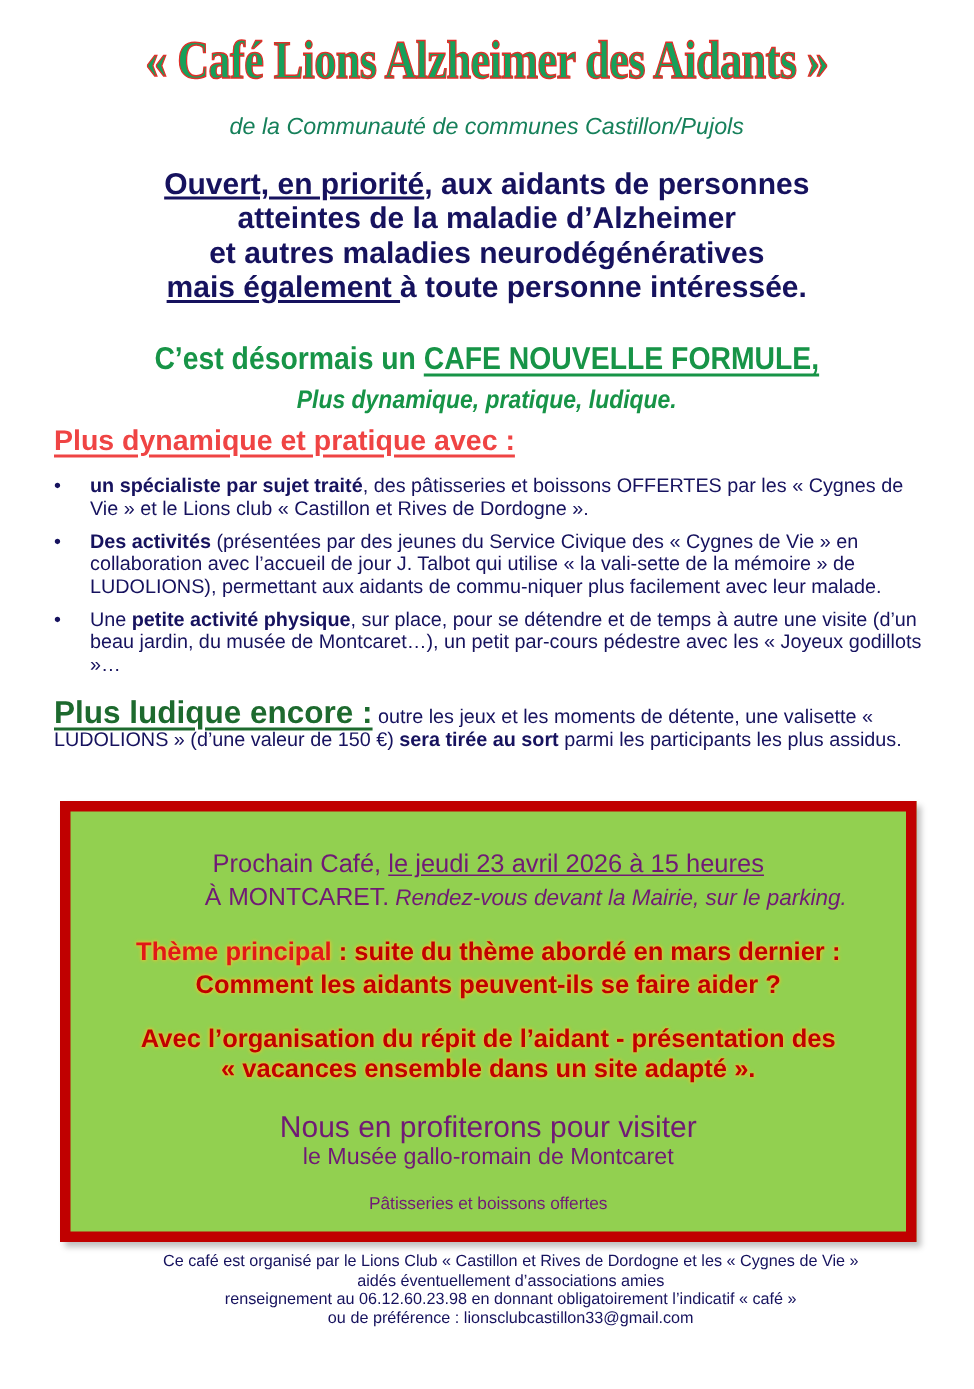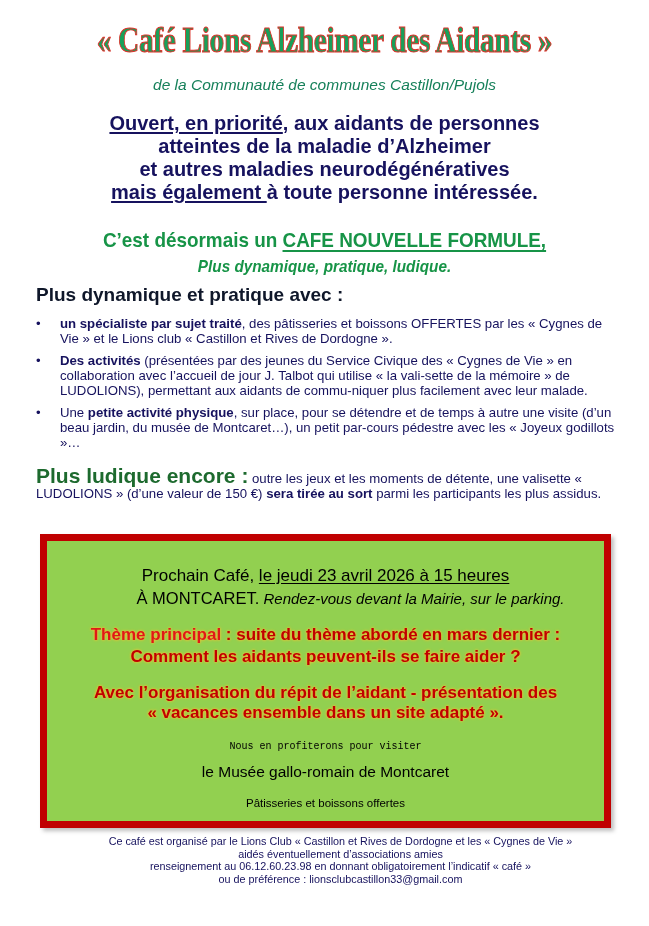--- a/index.html
+++ b/index.html
@@ -19,48 +19,48 @@
   .intro { position: absolute; left: 0; top: 112px; width: 649px; text-align: center;
     font-weight: bold; font-size: 20px; color: #16125e; line-height: 23px; }
   .intro .u { text-decoration: underline; text-decoration-thickness: 2px; text-underline-offset: 2px; }
 
   .newformula { position: absolute; left: 0; top: 227px; width: 649px; text-align: center;
     font-weight: bold; font-size: 21px; color: #179447; line-height: 26px; transform: scaleX(0.9); }
   .newformula .u { text-decoration: underline; text-decoration-thickness: 2px; text-underline-offset: 3px; }
   .tagline { position: absolute; left: 0; top: 257px; width: 649px; text-align: center;
     font-weight: bold; font-style: italic; font-size: 17px; color: #179447; transform: scaleX(0.9); }
 
-  .h2 { position: absolute; left: 36px; font-weight: bold; color: #0f172a;
-    text-decoration-thickness: 2px; text-underline-offset: 3px; }
+  .h2 { position: absolute; left: 36px; font-weight: bold; color: #ef4444;
+    text-decoration: underline; text-decoration-thickness: 2px; text-underline-offset: 3px; }
   .h2.a { top: 284px; font-size: 19px; }
   .bullets { position: absolute; left: 30px; top: 316px; width: 590px; font-size: 13.2px; color: #16125e; line-height: 15px; }
   .bullet { display: flex; margin-bottom: 7px; }
   .bullet .dot { width: 24px; flex: none; padding-left: 6px; }
   .bullet .txt { flex: 1; }
   .b { font-weight: bold; }
 
   .ludique { position: absolute; left: 36px; top: 468px; width: 580px; font-size: 13.2px; color: #16125e; line-height: 15px; }
   .ludique .h { font-size: 21px; font-weight: bold; color: #1d6a2e;
-    text-decoration-thickness: 2px; text-underline-offset: 3px; }
+    text-decoration: underline; text-decoration-thickness: 2px; text-underline-offset: 3px; }
 
   .box { position: absolute; left: 40px; top: 534px; width: 557px; height: 280px;
     background: #92d050; border: 7px solid #c00000; box-shadow: 3px 3px 4px rgba(0,0,0,0.25); }
   .box .line { position: absolute; left: 0; width: 557px; text-align: center; }
-  .navy { color: #000000; }
+  .navy { color: #701a75; }
   .next1 { top: 25px; font-size: 17px; }
   .next1 .u { text-decoration: underline; text-underline-offset: 2px; }
   .next2 { top: 48px; font-size: 16.5px; margin-left: 25px; }
   .next2 i { font-size: 15px; }
   .red { color: #c00000; font-weight: bold; text-shadow: 0 0 3px #f1c232, 0 0 2px #f1c232; }
   .theme1 { top: 84px; font-size: 17px; }
   .theme1 .lbl { color: #e01818; }
   .theme2 { top: 106px; font-size: 17px; }
   .org1 { top: 142px; font-size: 17px; }
   .org2 { top: 162px; font-size: 17px; }
-  .visit1 { top: 200px; font-size: 10px; font-family: Liberation Mono, monospace; }
+  .visit1 { top: 200px; font-size: 20px; }
   .visit2 { top: 222px; font-size: 15.5px; }
   .offer { top: 256px; font-size: 11.5px; }
 
   .footer { position: absolute; left: 0; top: 835px; width: 649px; text-align: center;
     font-size: 10.8px; color: #16125e; line-height: 12.5px; margin-left: 16px; }
 </style>
 </head>
 <body>
 
 <div class="page">

